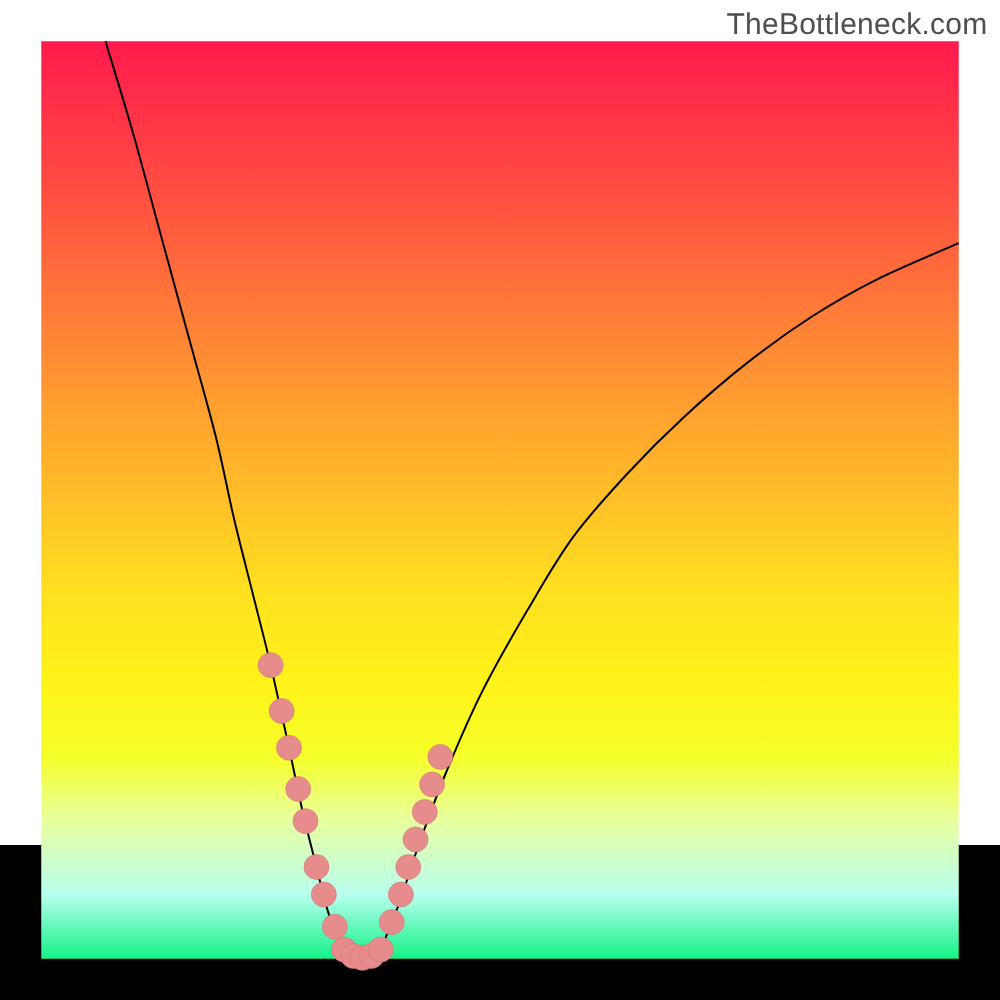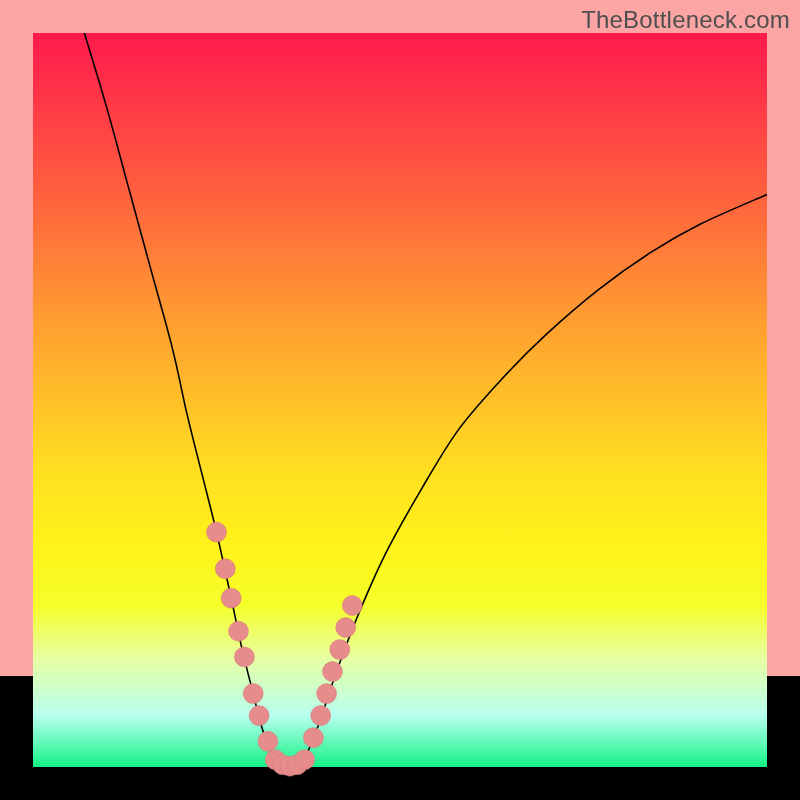--- a/index.html
+++ b/index.html
@@ -8,21 +8,21 @@
     width: 800px;
     height: 800px;
     overflow: hidden;
     background: #000;
     font-family: Arial, Helvetica, sans-serif;
   }
   .frame {
     position: relative;
     width: 800px;
     height: 676px;
-    background: #fca5a5;
+    background: #ffffff;
   }
   .watermark {
     position: absolute;
     top: 6px;
     right: 10px;
     color: #4e4e4e;
     font-size: 24px;
     font-weight: 500;
     z-index: 10;
     letter-spacing: 0.2px;

